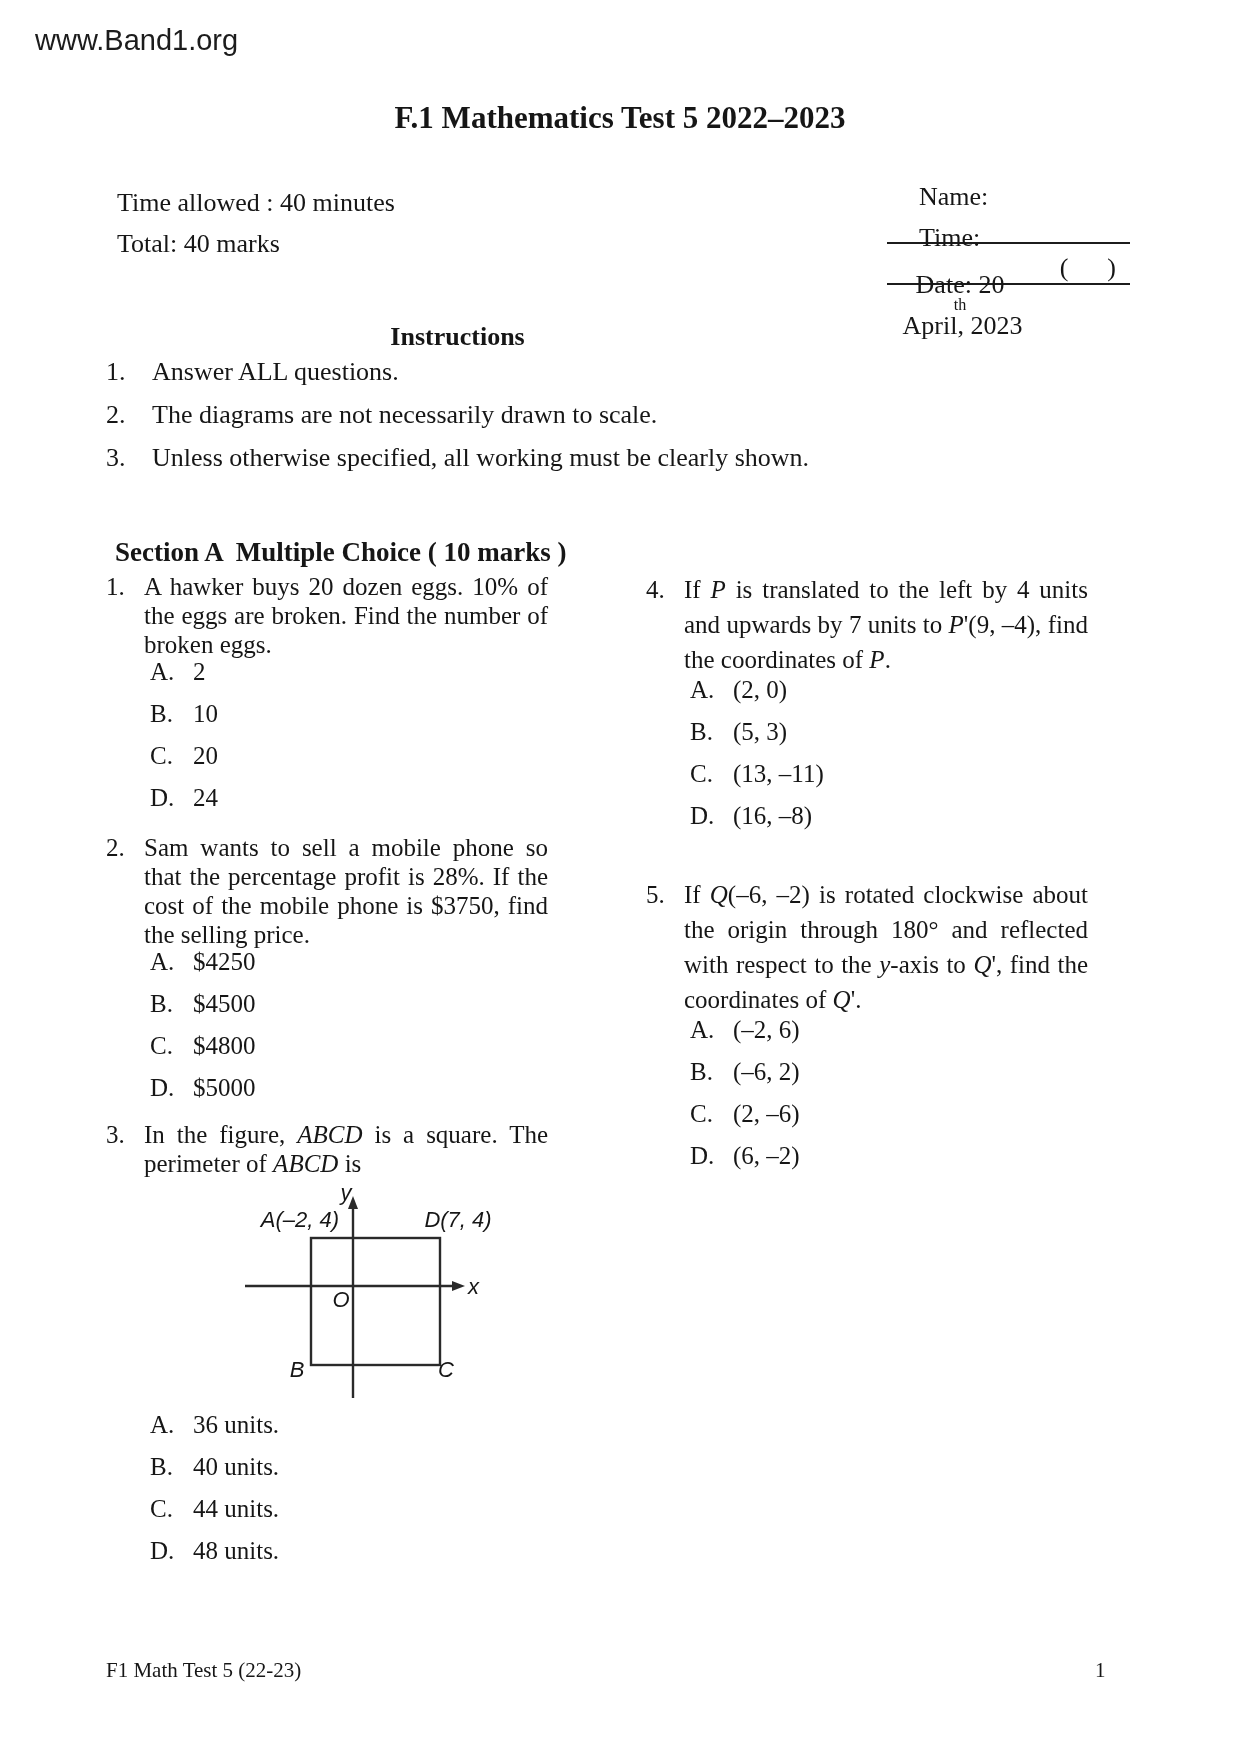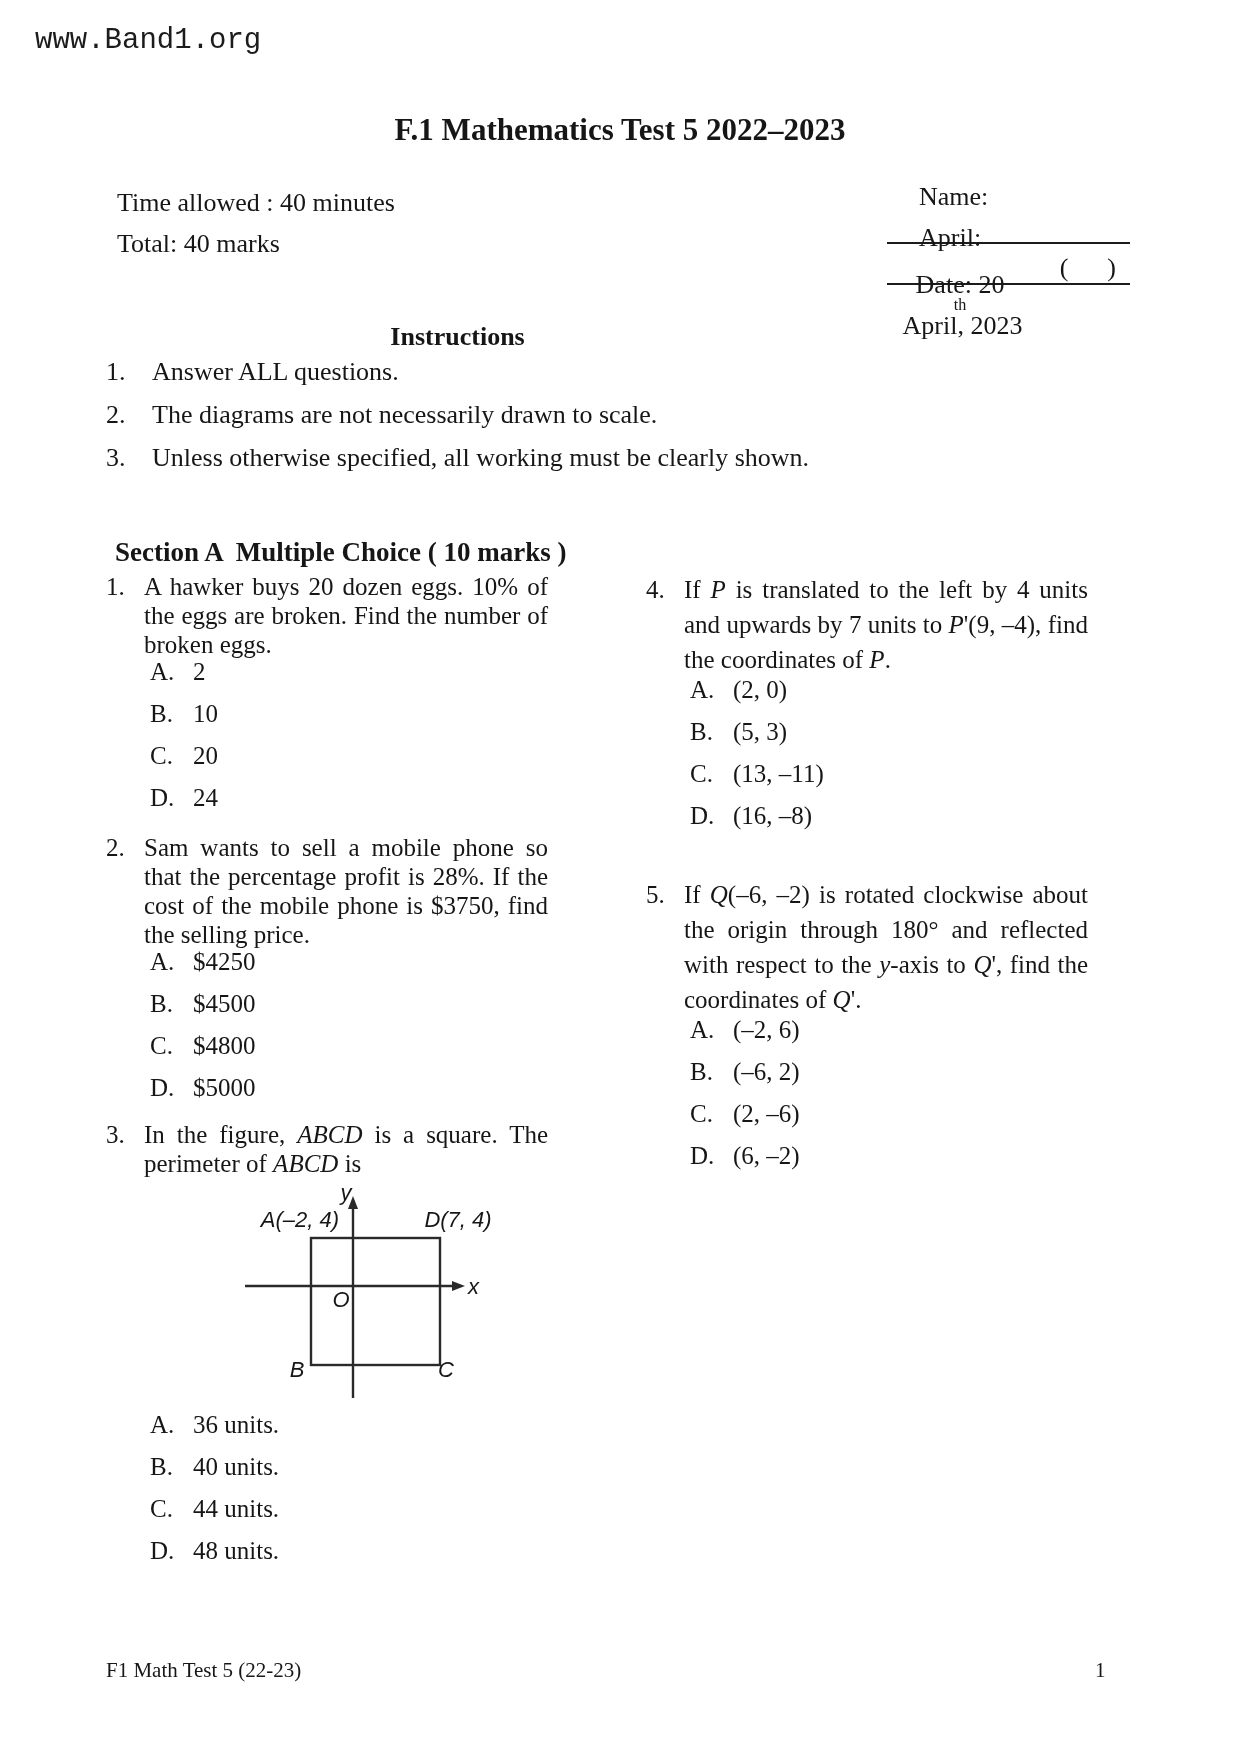--- a/index.html
+++ b/index.html
@@ -2,24 +2,24 @@
 <html><head>
 <meta charset="utf-8">
 <style>
   html,body { margin:0; padding:0; background:#ffffff; }
   .page {
     position:relative; width:1240px; height:1754px; background:#ffffff;
     font-family:"Liberation Serif", serif; color:#161616; overflow:hidden;
   }
   .watermark {
     position:absolute; left:35px; top:24px;
-    font-family:Liberation Mono, monospace; font-size:29px; color:#1c1c1c;
+    font-family:Liberation Sans, sans-serif; font-size:29px; color:#1c1c1c;
   }
   .title {
-    position:absolute; left:0; right:0; top:112px; margin:0;
+    position:absolute; left:0; right:0; top:100px; margin:0;
     text-align:center; font-size:31px; font-weight:bold;
   }
   
   .hdr-left { position:absolute; left:117px; top:182px; font-size:26px; }
   .hdr-left .row { height:41px; line-height:41px; white-space:pre; }
   .bold { font-weight:bold; }
 
   .hdr-right { position:absolute; left:790px; top:182px; width:340px; font-size:26px; }
   .hdr-right .row { height:41px; display:flex; align-items:center;flex-direction:column; }
   .hdr-right .lbl { flex:none; width:82px; }
@@ -83,21 +83,21 @@
     <div class="row">Time allowed : 40 minutes</div>
     <div class="row">Total: 40 marks</div>
   </div>
 
   <div class="hdr-right">
     <div class="row">
       <span class="lbl">Name:</span>
       <span class="uline"></span>
     </div>
     <div class="row">
-      <span class="lbl">April:</span>
+      <span class="lbl">Time:</span>
       <span class="uline">
           <span class="parens">(      )</span>
         </span>
     </div>
     <div class="row date-row">Date: 20<sup>th</sup> April, 2023</div>
   </div>
 
   <div class="instructions">
     <div class="ins-heading">Instructions</div>
     <div class="ins-item">

